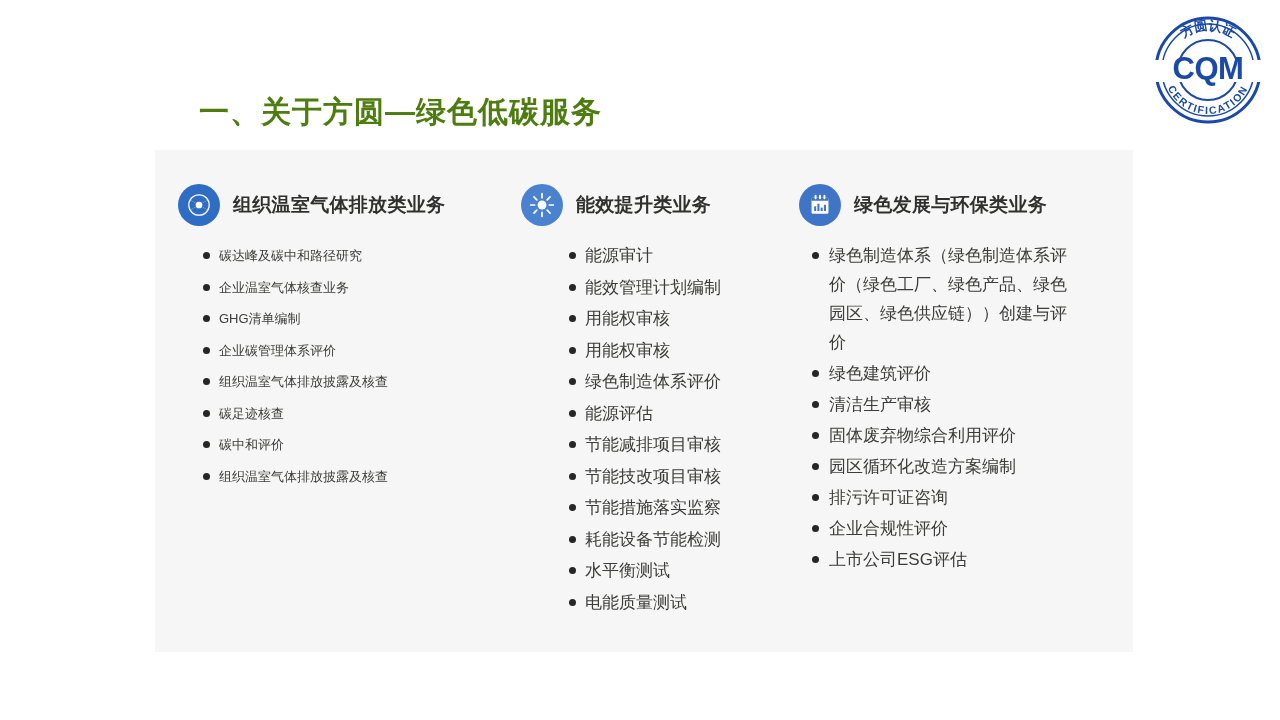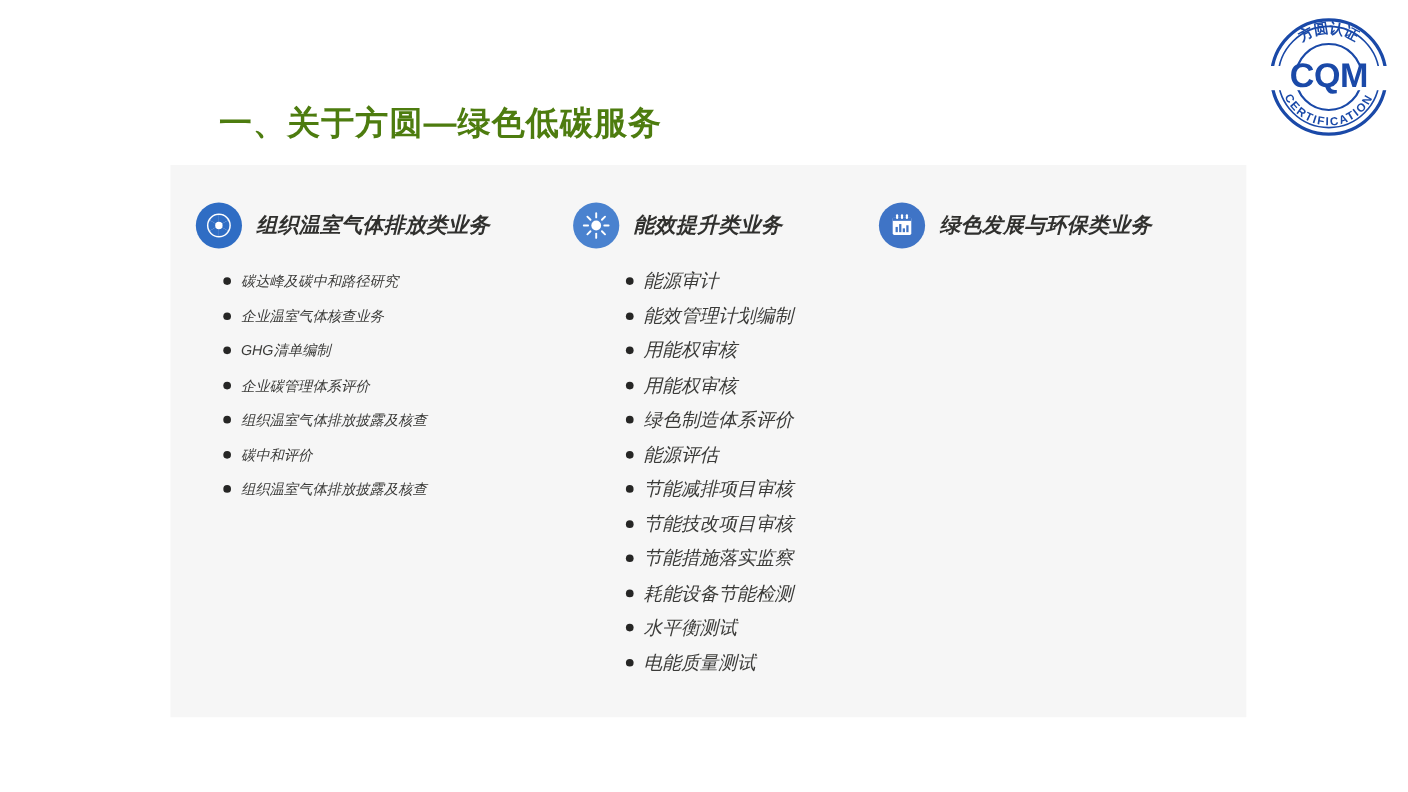--- a/index.html
+++ b/index.html
@@ -43,21 +43,20 @@
   }
 
   
   .panel {
     position: absolute;
     left: 155px;
     top: 150px;
     width: 978px;
     height: 502px;
     background: #f6f6f6;
-    font-style: italic;
   }
 
   .columns {
     position: absolute;
     left: 0;
     top: 0;
     width: 100%;
     height: 100%;
     display: flex;
   }
@@ -180,20 +179,21 @@
             </svg>
           </span>
           <span class="col-head-title">组织温室气体排放类业务</span>
         </div>
         <ul class="bullets">
           <li>碳达峰及碳中和路径研究</li>
           <li>企业温室气体核查业务</li>
           <li>GHG清单编制</li>
           <li>企业碳管理体系评价</li>
           <li>组织温室气体排放披露及核查</li>
+          <li>碳足迹核查</li>
           <li>碳中和评价</li>
           <li>组织温室气体排放披露及核查</li>
         </ul>
       </div>
 
       <div class="col col-2">
         <div class="col-head">
           <span class="col-head-icon icon-2">
             <svg width="26" height="26" viewBox="0 0 24 24" stroke="#ffffff" stroke-width="1.6" stroke-linecap="round" fill="none">
               <circle cx="12" cy="12" r="4.1" fill="#ffffff" stroke="none"></circle>
@@ -235,18 +235,28 @@
               <rect x="11.1" y="2.6" width="1.8" height="4" rx="0.8" fill="#ffffff"></rect>
               <rect x="15.2" y="2.6" width="1.8" height="4" rx="0.8" fill="#ffffff"></rect>
               <rect x="6.6" y="13.2" width="1.9" height="4.4" fill="#3f74c6"></rect>
               <rect x="9.6" y="10.8" width="1.9" height="6.8" fill="#3f74c6"></rect>
               <rect x="12.6" y="14.4" width="1.9" height="3.2" fill="#3f74c6"></rect>
               <rect x="15.6" y="11.8" width="1.9" height="5.8" fill="#3f74c6"></rect>
             </svg>
           </span>
           <span class="col-head-title">绿色发展与环保类业务</span>
         </div>
+        <ul class="bullets">
+          <li class="wrap">绿色制造体系（绿色制造体系评价（绿色工厂、绿色产品、绿色园区、绿色供应链））创建与评价</li>
+          <li>绿色建筑评价</li>
+          <li>清洁生产审核</li>
+          <li>固体废弃物综合利用评价</li>
+          <li>园区循环化改造方案编制</li>
+          <li>排污许可证咨询</li>
+          <li>企业合规性评价</li>
+          <li>上市公司ESG评估</li>
+        </ul>
       </div>
 
     </div>
   </div>
 
 </div>
 
 </body></html>

